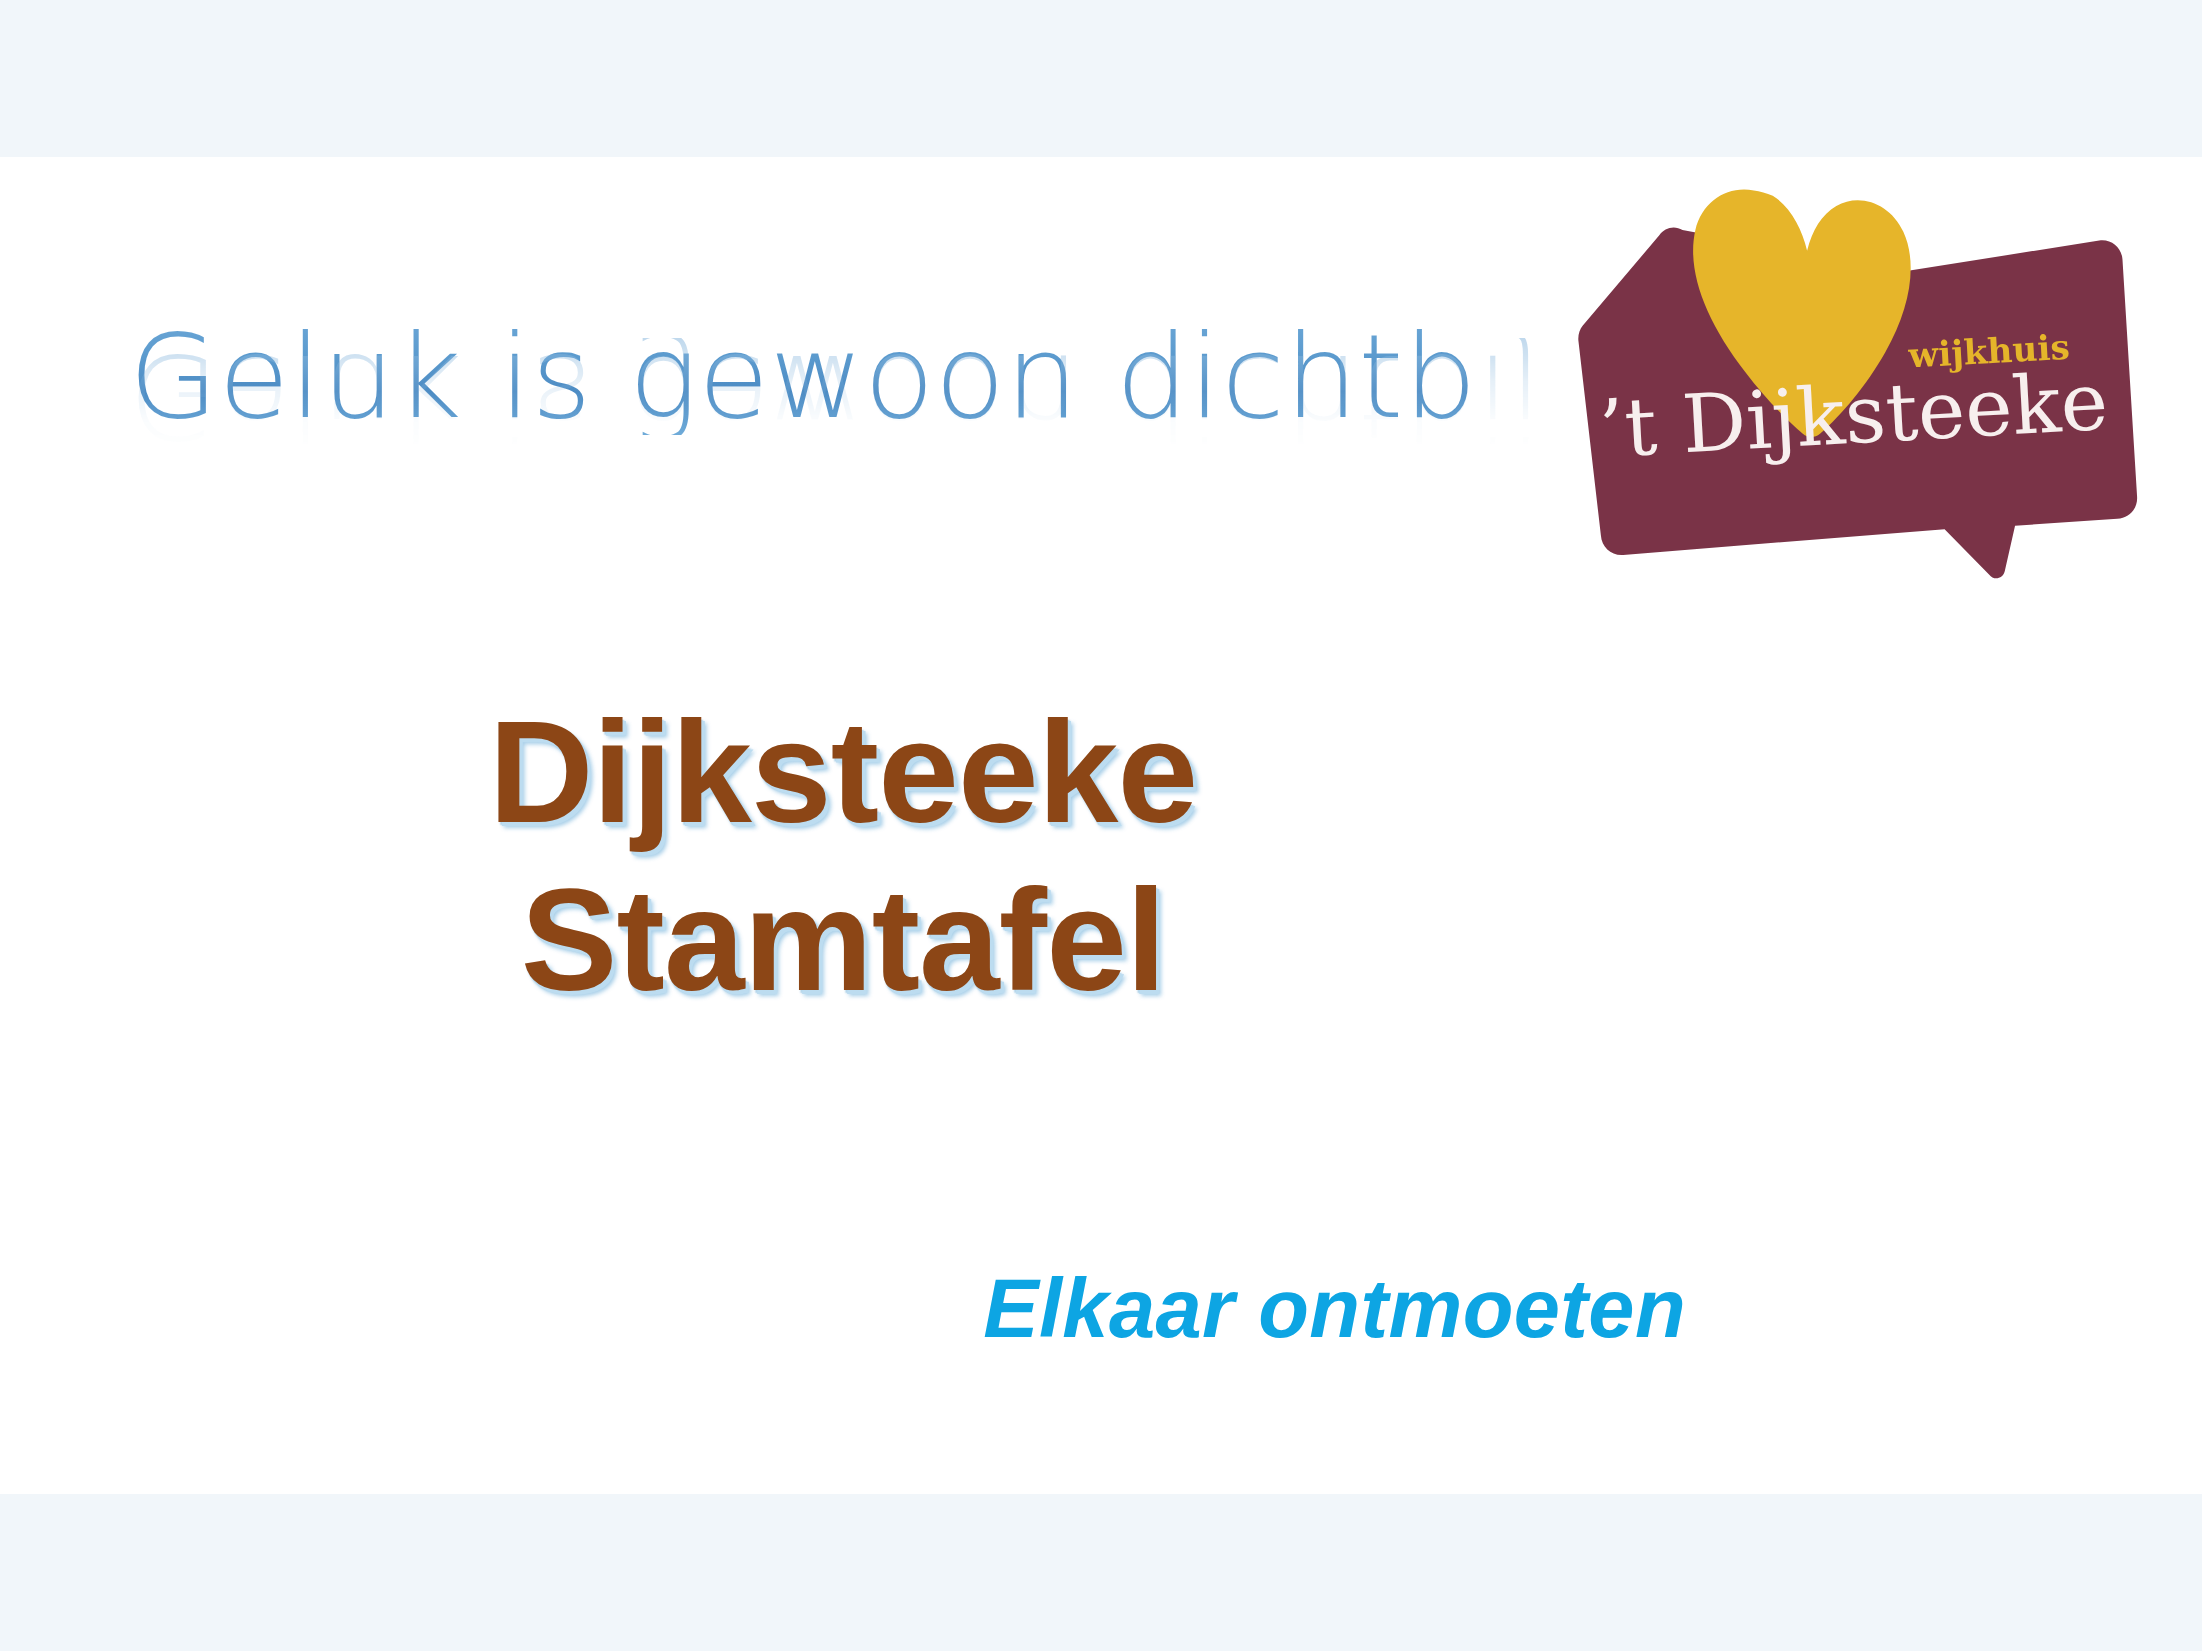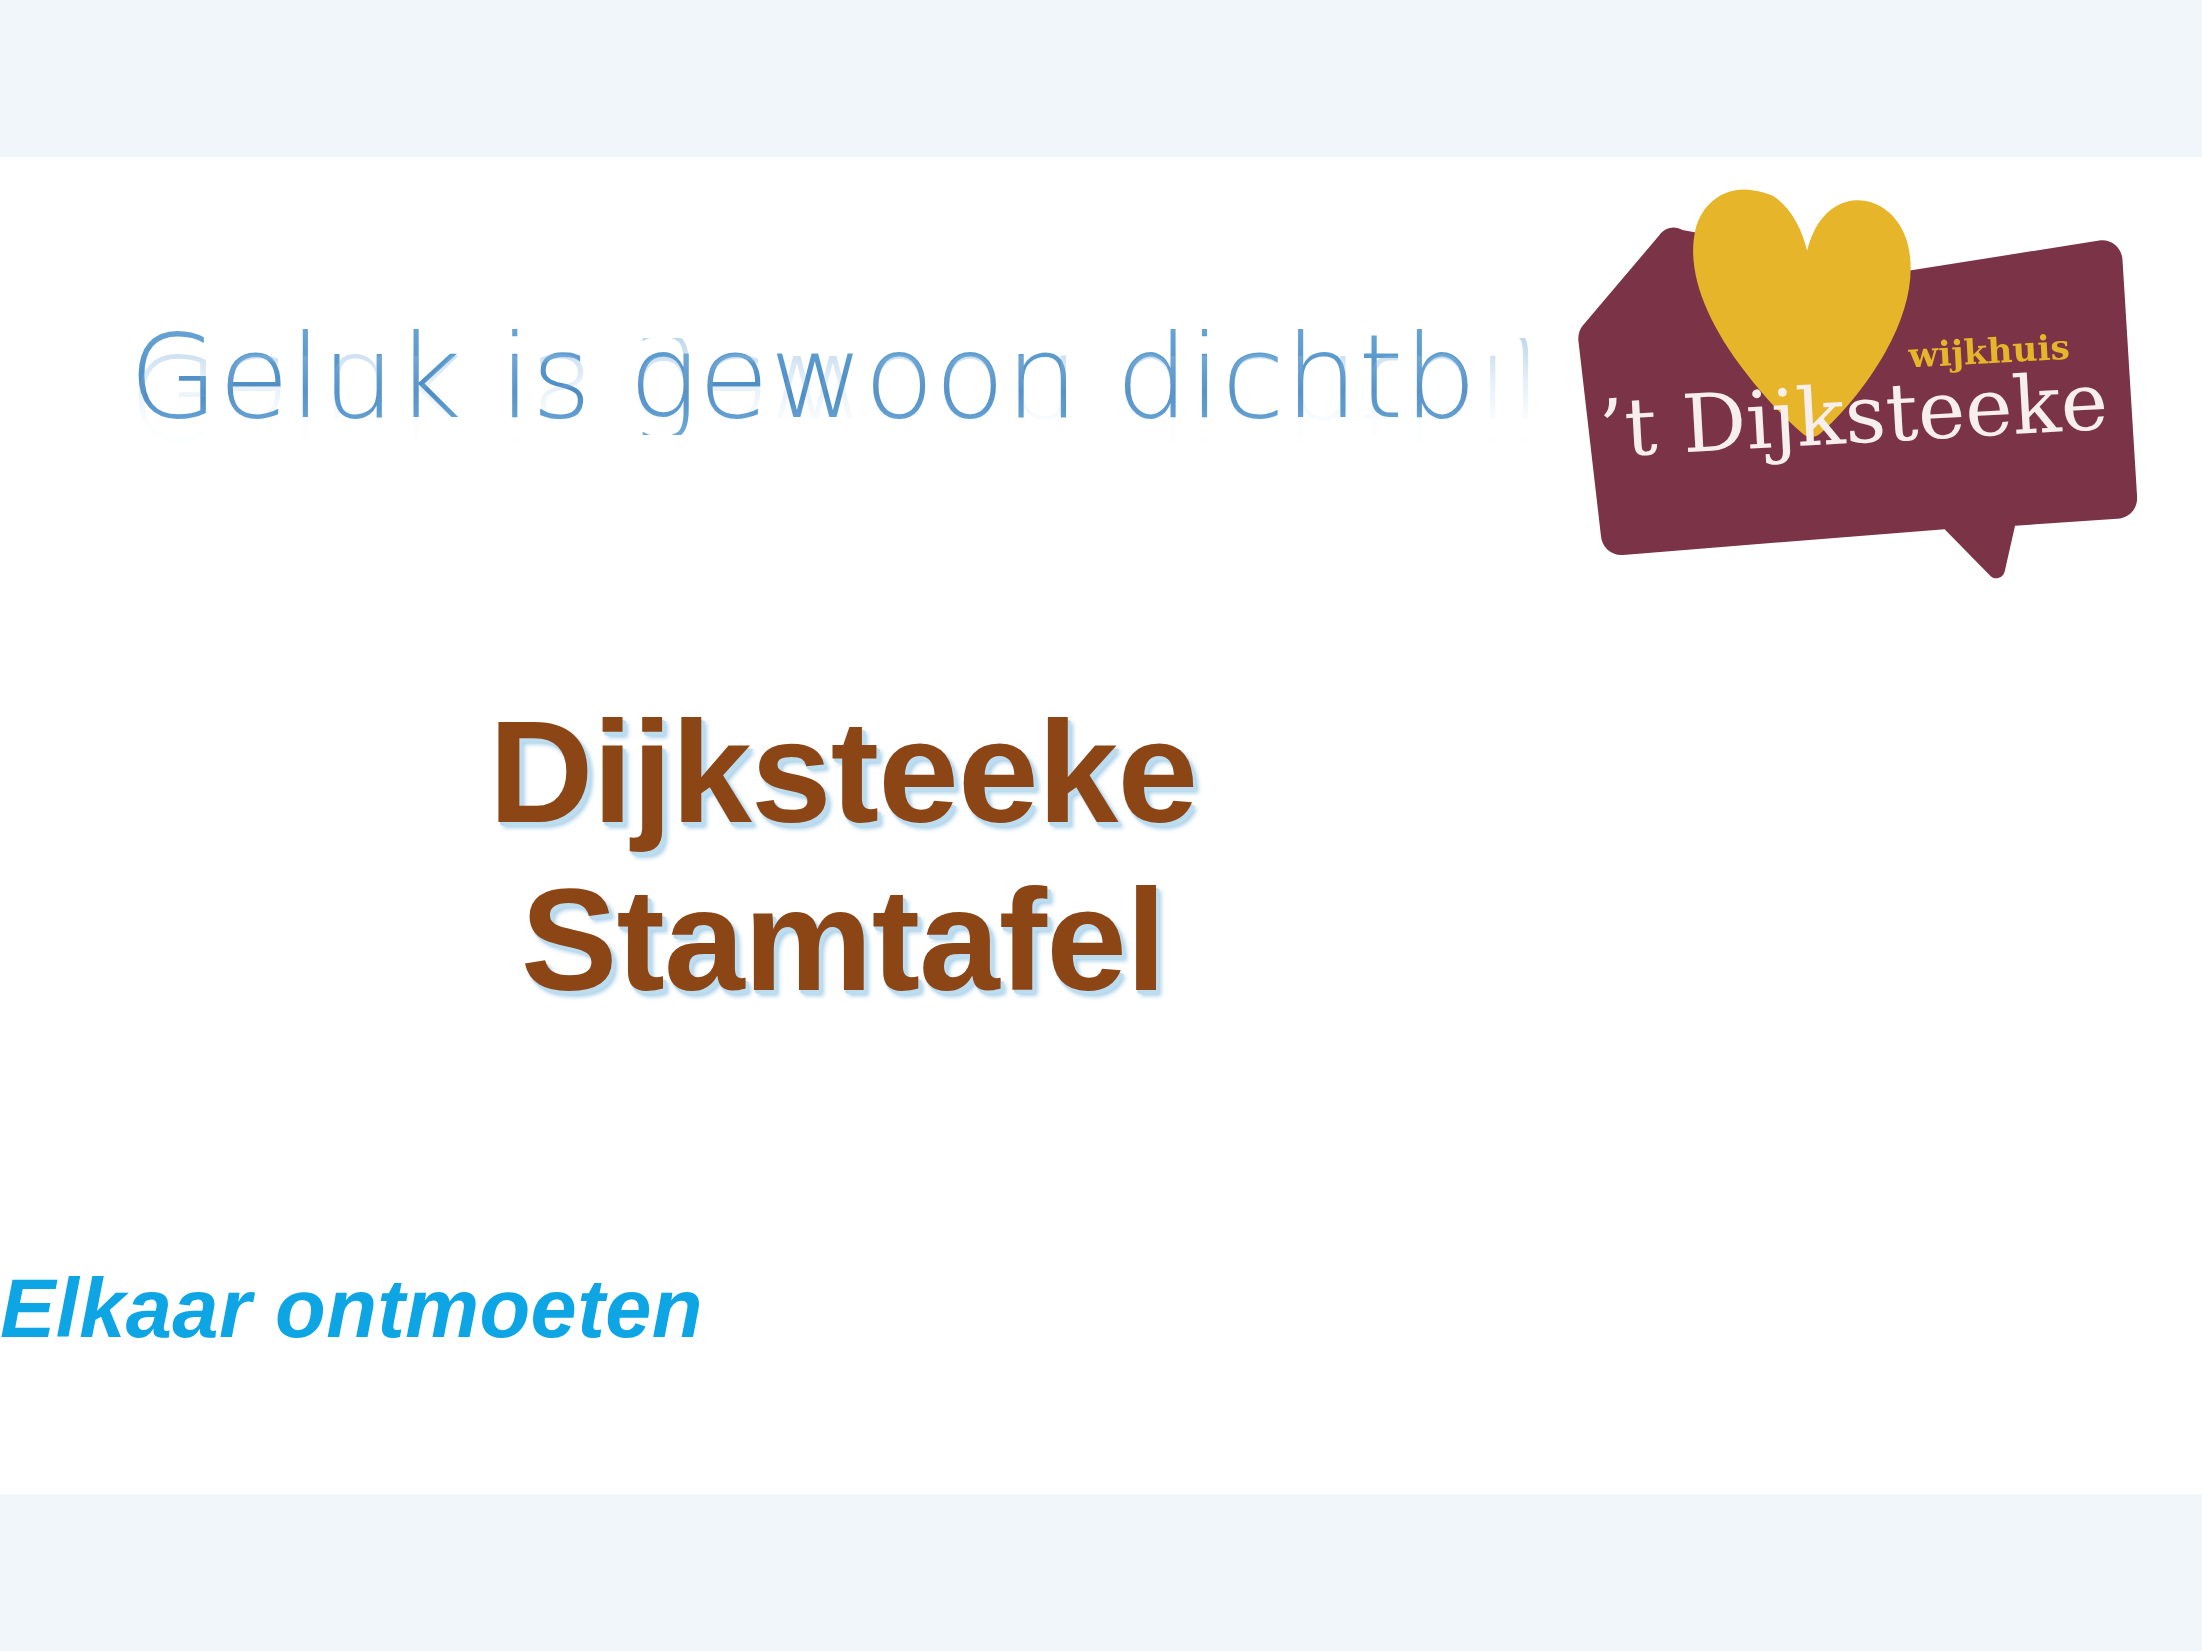--- a/index.html
+++ b/index.html
@@ -123,21 +123,21 @@
        5.2px 6px 4.3px rgba(150,198,228,0.85),
        1.7px 2.6px 1.7px rgba(168,207,232,0.9);
   }
 
   
   .subtitle {
     position: absolute;
     left: 0;
     top: 1263px;
     width: 1686px;
-    text-align: left;
+    text-align: right;
     font-family: "Liberation Sans", sans-serif;
     font-style: italic;
     font-weight: 700;
     font-size: 83px;
     line-height: 1.1;
     color: #0da5e3;
     letter-spacing: 0.4px;
   }
 </style>
 </head>

